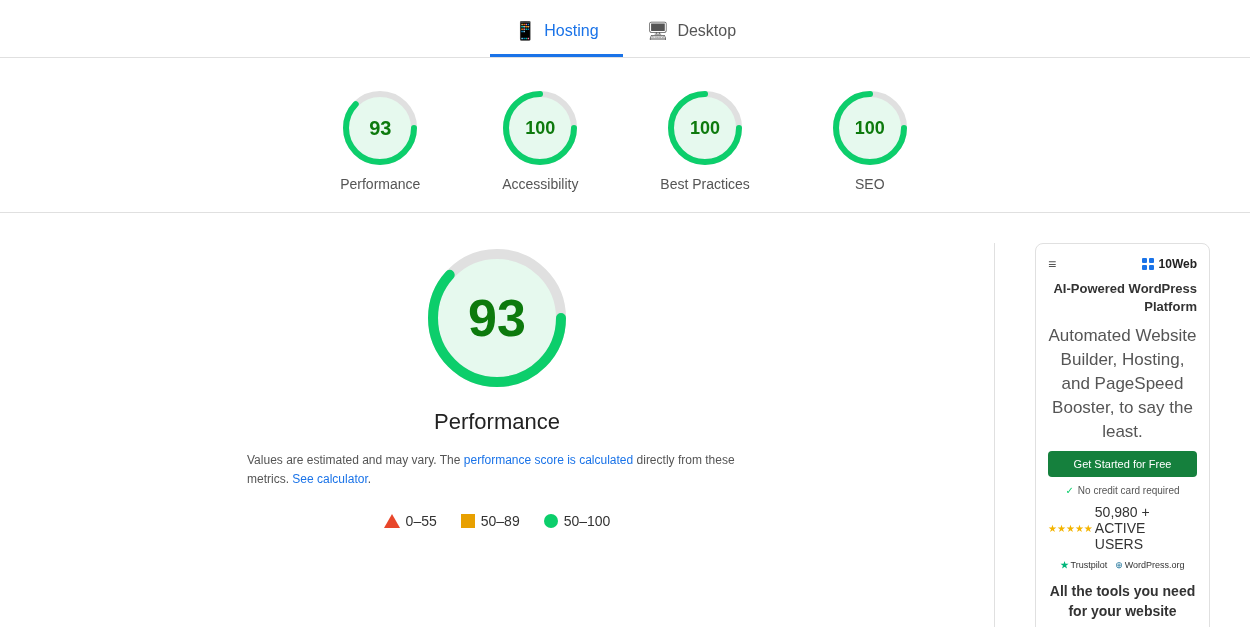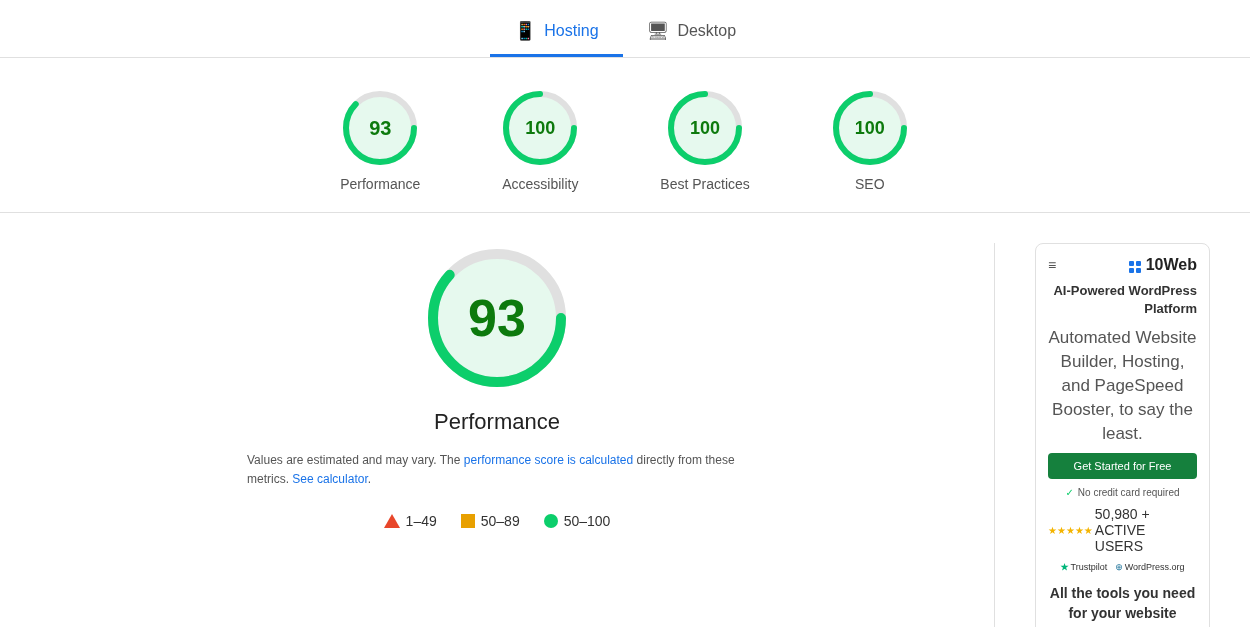--- a/index.html
+++ b/index.html
@@ -167,21 +167,21 @@
       display: flex;
       align-items: center;
       justify-content: space-between;
       font-size: 11px;
       color: #555;
     }
     .ad-logo {
       display: flex;
       align-items: flex-end;
       gap: 4px;
-      font-size: 16px;
+      font-size: 12px;
       font-weight: bold;
       color: #222;
     }
     .ad-title {
       font-size: 13px;
       font-weight: bold;
       text-align: right;
       line-height: 1.4;
     }
     .ad-subtitle {
@@ -323,21 +323,21 @@
 
     <span class="perf-title">Performance</span>
 
     <div class="description">
       <span>Values are estimated and may vary. The </span><a href="#">performance score is calculated</a><span> directly from these metrics. </span><a href="#">See calculator</a><span>.</span>
     </div>
 
     <div class="legend">
       <div class="legend-item">
         <div class="triangle-red"></div>
-        <span>1–49</span>
+        <span>0–55</span>
       </div>
       <div class="legend-item">
         <div class="square-orange"></div>
         <span>50–89</span>
       </div>
       <div class="legend-item">
         <div class="circle-green"></div>
         <span>50–100</span>
       </div>
     </div>

